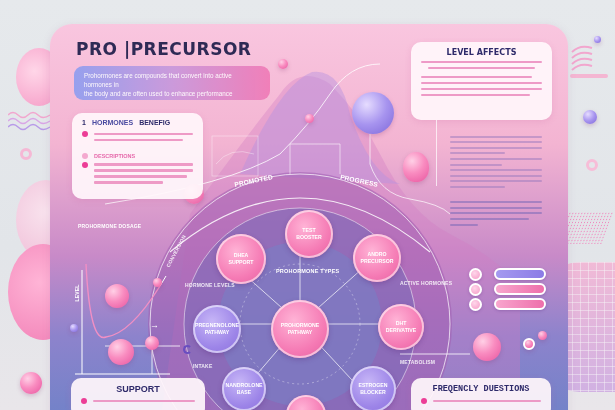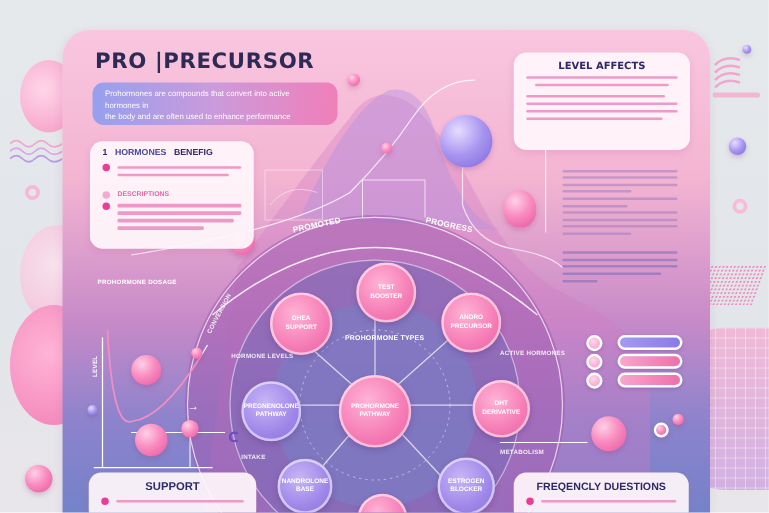--- a/index.html
+++ b/index.html
@@ -282,20 +282,20 @@
   <div class="card-title" style="text-align:center;font-size:9px;">SUPPORT</div>
   <div style="display:flex;gap:6px;margin-top:4px;align-items:center;">
     <span class="dot-pink"></span>
     <div style="flex:1;">
         <div class="filler-line" style="margin:0;"></div>
       </div>
   </div>
 </div>
 
 <div class="card" style="left:411px;top:378px;width:140px;height:40px;padding:6px 10px;">
-  <div class="card-title" style="text-align:center;font-size:8.5px;font-family:Liberation Sans, sans-serif;">FREQENCLY DUESTIONS</div>
+  <div class="card-title" style="text-align:center;font-size:8.5px;font-family:Liberation Mono, monospace;">FREQENCLY DUESTIONS</div>
   <div style="display:flex;gap:6px;margin-top:4px;align-items:center;">
     <span class="dot-pink"></span>
     <div style="flex:1;">
         <div class="filler-line" style="margin:0;"></div>
       </div>
   </div>
 </div>
 
 </body></html>

